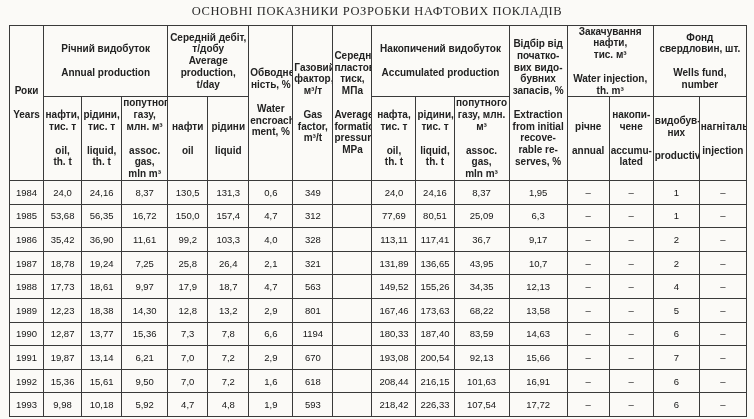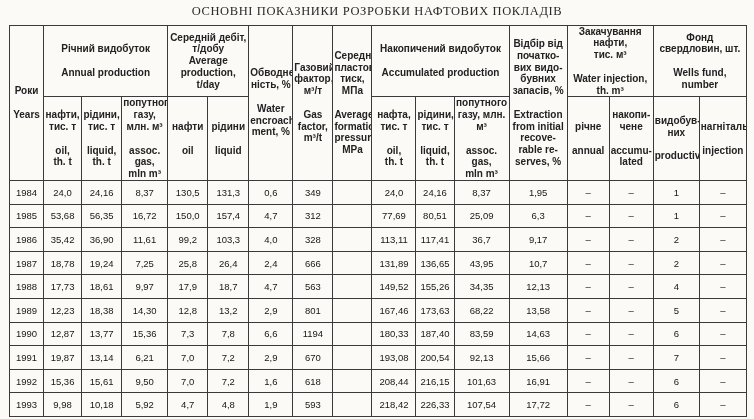--- a/index.html
+++ b/index.html
@@ -247,22 +247,22 @@
           <td>2</td>
           <td>–</td>
         </tr>
         <tr>
           <td>1987</td>
           <td>18,78</td>
           <td>19,24</td>
           <td>7,25</td>
           <td>25,8</td>
           <td>26,4</td>
-          <td>2,4</td>
-          <td>666</td>
+          <td>2,1</td>
+          <td>321</td>
           <td></td>
           <td>131,89</td>
           <td>136,65</td>
           <td>43,95</td>
           <td>10,7</td>
           <td>–</td>
           <td>–</td>
           <td>2</td>
           <td>–</td>
         </tr>

